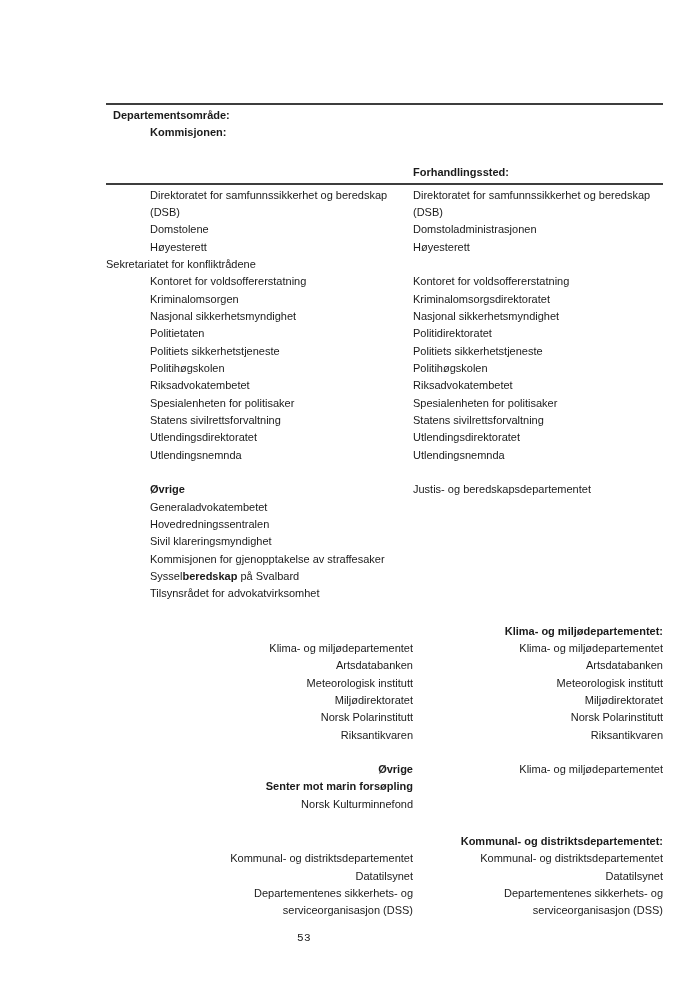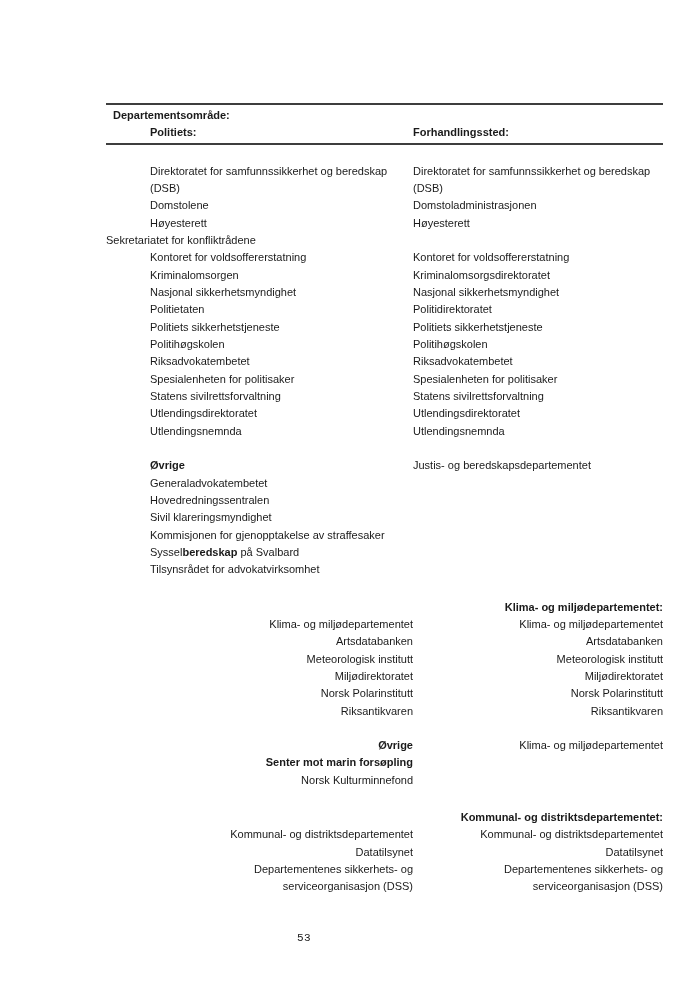--- a/index.html
+++ b/index.html
@@ -22,22 +22,22 @@
   }
   .table-head {
     border-top: 2px solid #3e3e3e;
     border-bottom: 2px solid #3e3e3e;
     padding: 2px 0 1px 0;
   }
   .b { font-weight: bold; }
   .area-label { margin-left: 7px; }
   .cols { display: flex; }
   .cols .c1 { margin-left: 44px; width: 263px; white-space: nowrap; }
-  .cols .c2 { white-space: nowrap; }
-  .table-body { margin-top: 18px; }
+  .cols .c2 { white-space: nowrap; margin-top: 40px; }
+  .table-body { margin-top: 2px; }
   .section + .section { margin-top: 20px; text-align: right; }
   .section-header { margin-left: 7px; font-weight: bold; white-space: nowrap; }
   .block + .block { margin-top: 17.33px; }
   .row { display: flex; }
   .cell { white-space: nowrap; }
   .cell-left { margin-left: 44px; width: 263px; flex: 0 0 auto; }
   .cell-right { flex: 1 1 auto; }
   .pageno {
     position: absolute;
     top: 930px;
@@ -49,21 +49,21 @@
   }
 </style>
 </head>
 <body>
 
 <div class="page">
   <div class="table-wrap">
     <div class="table-head">
       <div class="area-label b">Departementsområde:</div>
       <div class="cols">
-        <div class="c1 b">Politiets:</div>
+        <div class="c1 b">Kommisjonen:</div>
         <div class="c2 b">Forhandlingssted:</div>
       </div>
     </div>
     <div class="table-body">
         <div class="section">
           <div class="block">
             <div class="row">
               <div class="cell cell-left">Direktoratet for samfunnssikkerhet og beredskap</div>
               <div class="cell cell-right">Direktoratet for samfunnssikkerhet og beredskap</div>
             </div>

